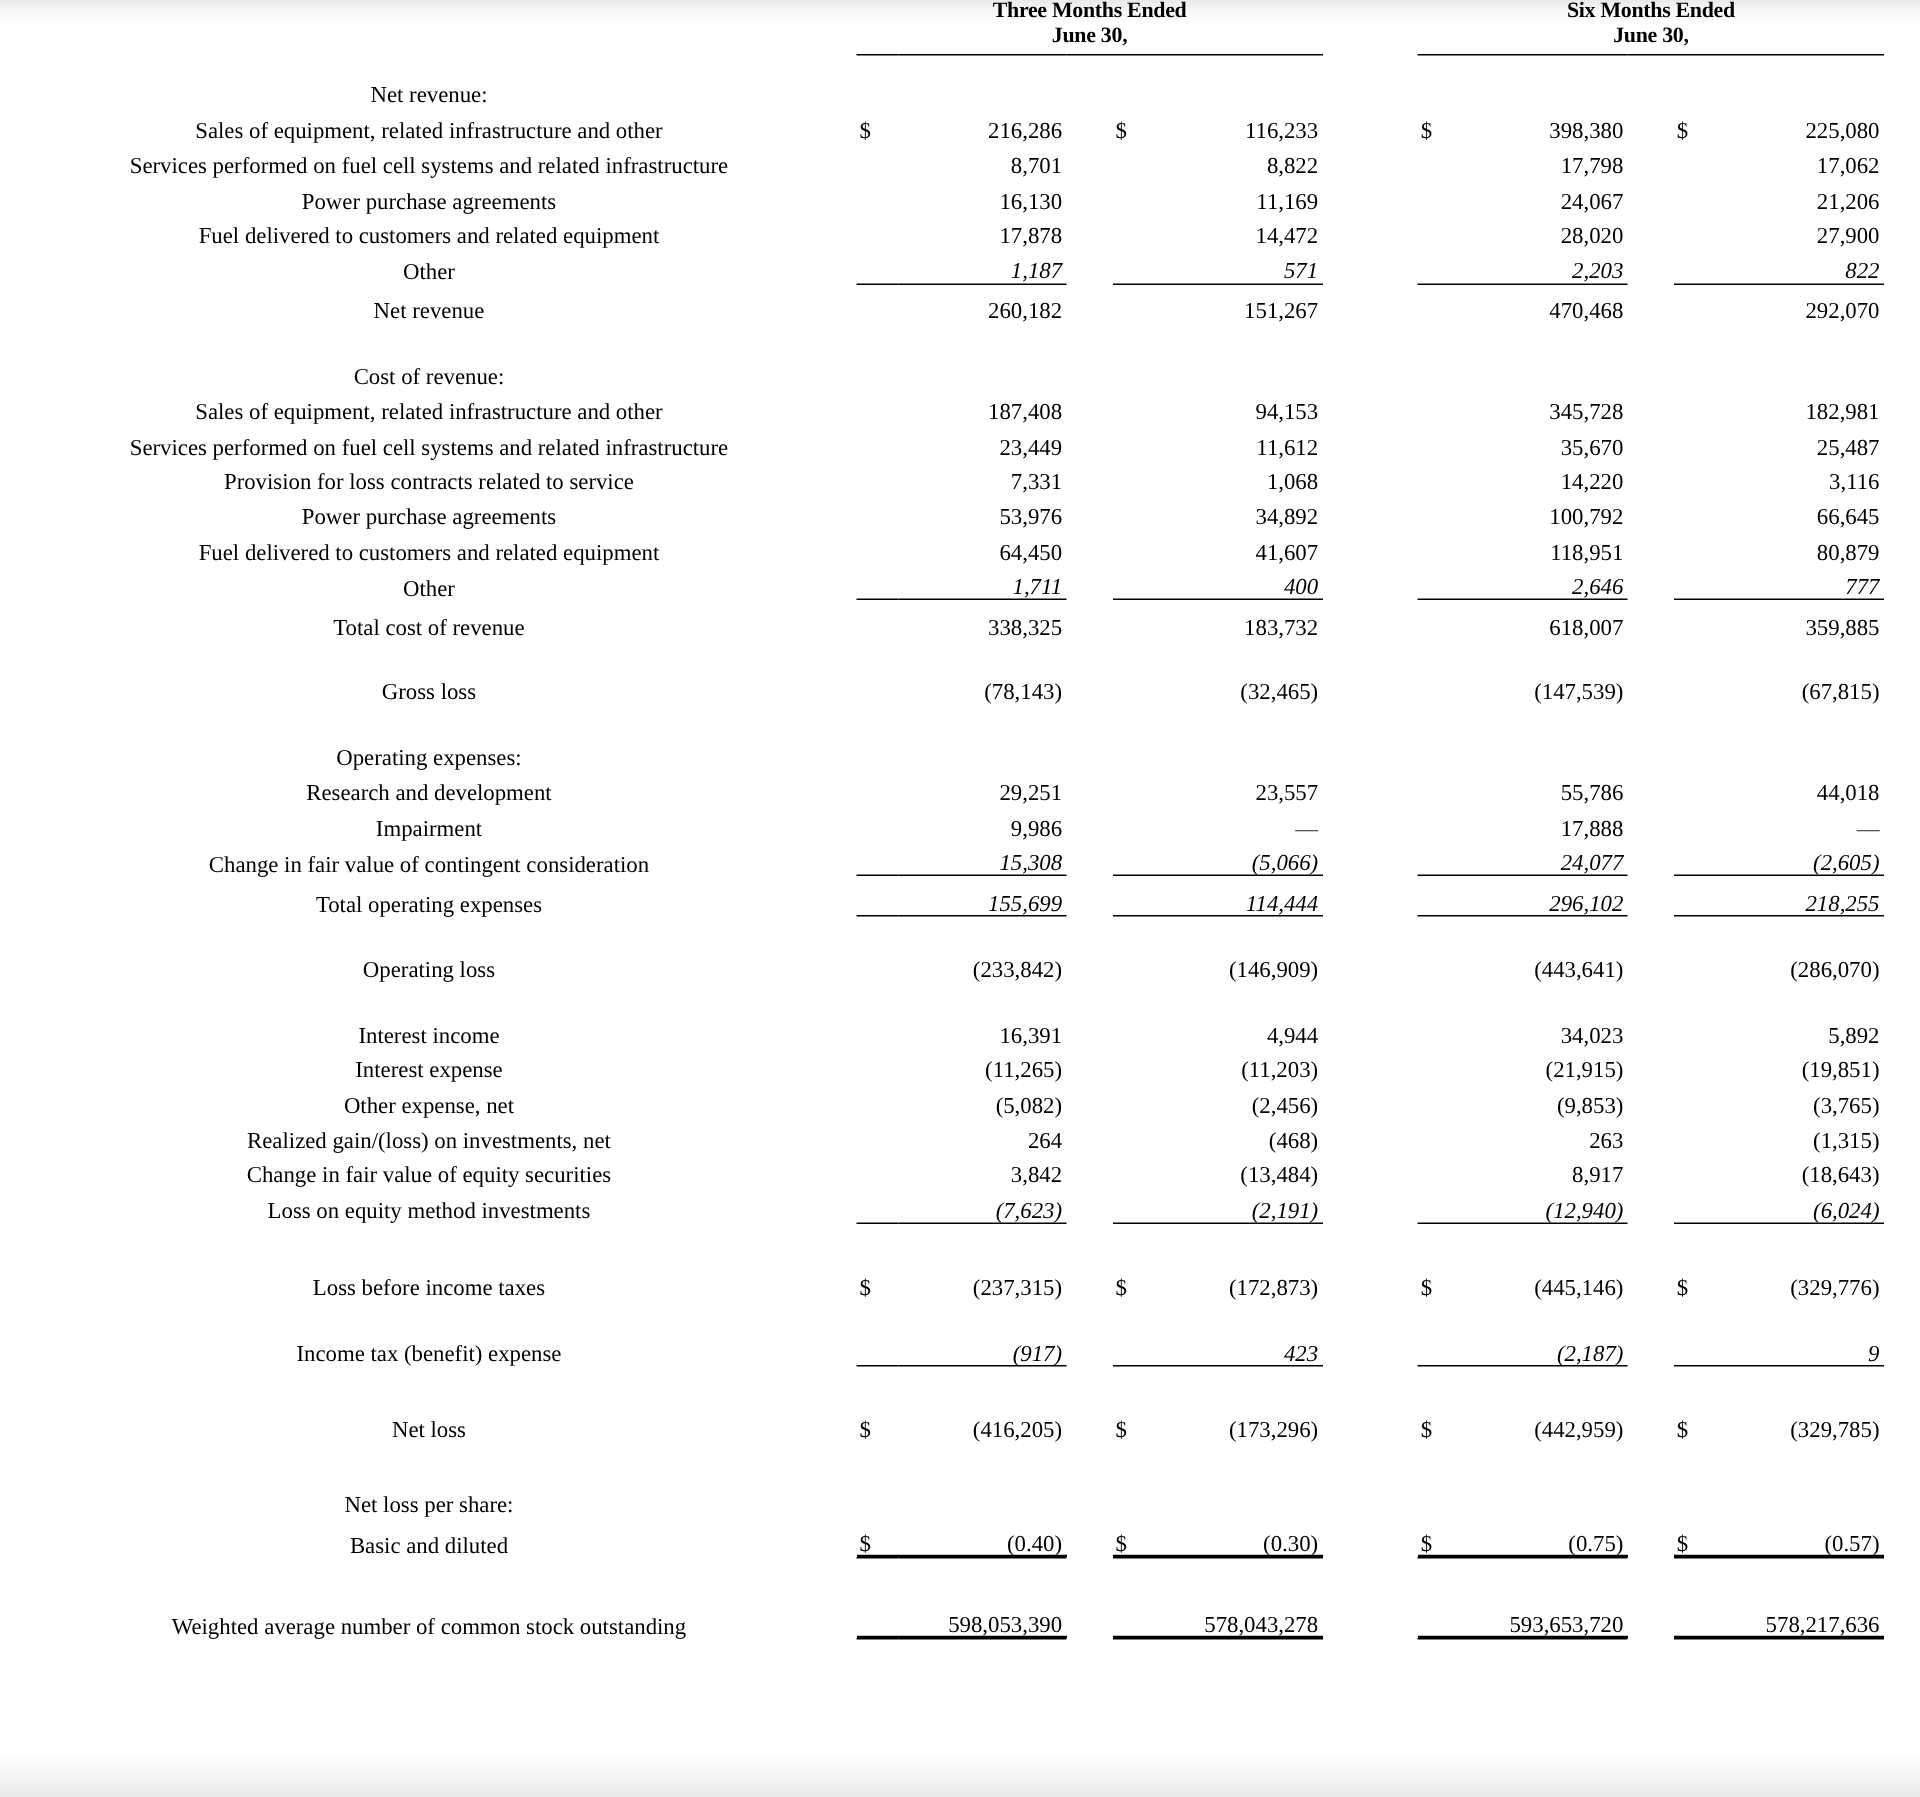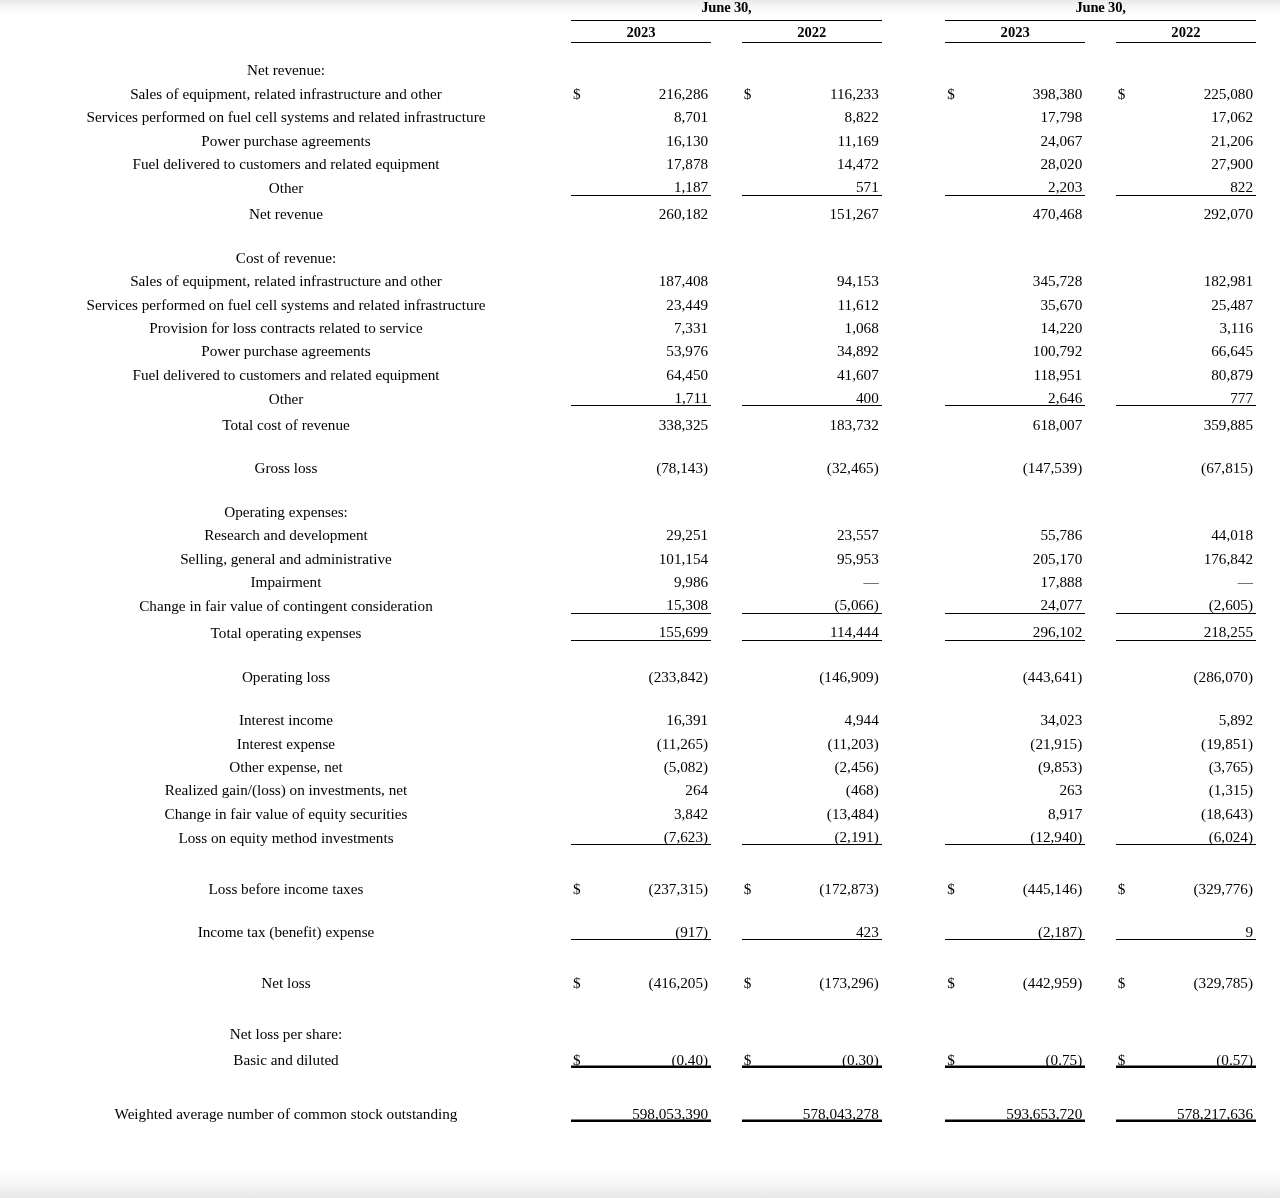--- a/index.html
+++ b/index.html
@@ -77,21 +77,21 @@
   .cur {
     text-align: left;
     padding-left: 2px;
   }
   .val {
     text-align: right;
     white-space: nowrap;
     padding-right: 3px;
   }
   .dash { color: #444; }
-  .ul-bottom { border-bottom: 1.5px solid #000; }
+  .ul-bottom { border-bottom: 1.5px solid #000; font-style: italic; }
   .ul-double {
     border-bottom: 1.5px solid #000;
     box-shadow: inset 0 -5px 0 -3.5px #000;
   }
   tr.row.tall td { height: 26px; }
 </style>
 </head>
 <body>
 
 <div class="page"></div>
@@ -107,42 +107,38 @@
       <col class="c-val">
     <col class="c-mid">
     <col class="c-cur">
       <col class="c-val">
       <col class="c-pad">
     <col class="c-cur">
       <col class="c-val">
   </colgroup>
 
   <tbody>
+      <tr>
+    <td colspan="2"></td>
+    <td class="hdr-group" colspan="5">Three Months Ended</td>
+    <td></td>
+    <td class="hdr-group" colspan="5">Six Months Ended</td>
+  </tr>
   <tr>
     <td colspan="2"></td>
     <td class="hdr-group" colspan="5">June 30,</td>
     <td></td>
     <td class="hdr-group" colspan="5">June 30,</td>
   </tr>
   <tr class="hdr-rule">
     <td colspan="2"></td>
     <td class="rule-top" colspan="5"></td>
     <td></td>
     <td class="rule-top" colspan="5"></td>
   </tr>
-  <tr>
-    <td colspan="2"></td>
-    <td class="hdr-year" colspan="2">2023</td>
-    <td></td>
-    <td class="hdr-year" colspan="2">2022</td>
-    <td></td>
-    <td class="hdr-year" colspan="2">2023</td>
-    <td></td>
-    <td class="hdr-year" colspan="2">2022</td>
-  </tr>
 
   <tr class="spacer-sm">
         <td colspan="13"></td>
       </tr>
 
   <tr class="row">
     <td class="label">Net revenue:</td>
     <td colspan="12"></td>
   </tr>
 
@@ -401,35 +397,20 @@
     <td></td>
         <td class="val">23,557</td>
     <td></td>
     <td></td>
         <td class="val">55,786</td>
         <td></td>
     <td></td>
         <td class="val">44,018</td>
   </tr>
 
-  <tr class="row">
-    <td class="label">Selling, general and administrative</td>
-        <td></td>
-    <td></td>
-        <td class="val">101,154</td>
-        <td></td>
-    <td></td>
-        <td class="val">95,953</td>
-    <td></td>
-    <td></td>
-        <td class="val">205,170</td>
-        <td></td>
-    <td></td>
-        <td class="val">176,842</td>
-  </tr>
 
   <tr class="row">
     <td class="label">Impairment</td>
         <td></td>
     <td></td>
         <td class="val">9,986</td>
         <td></td>
     <td></td>
         <td class="val dash">—</td>
     <td></td>

